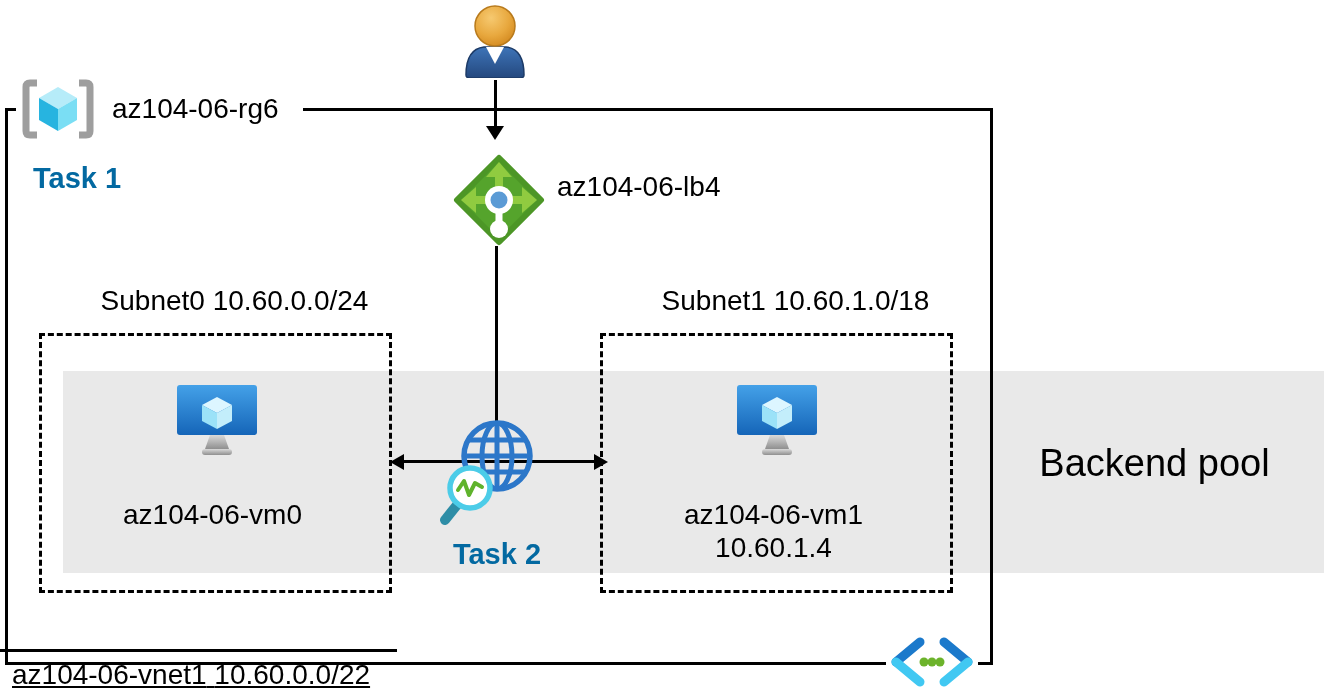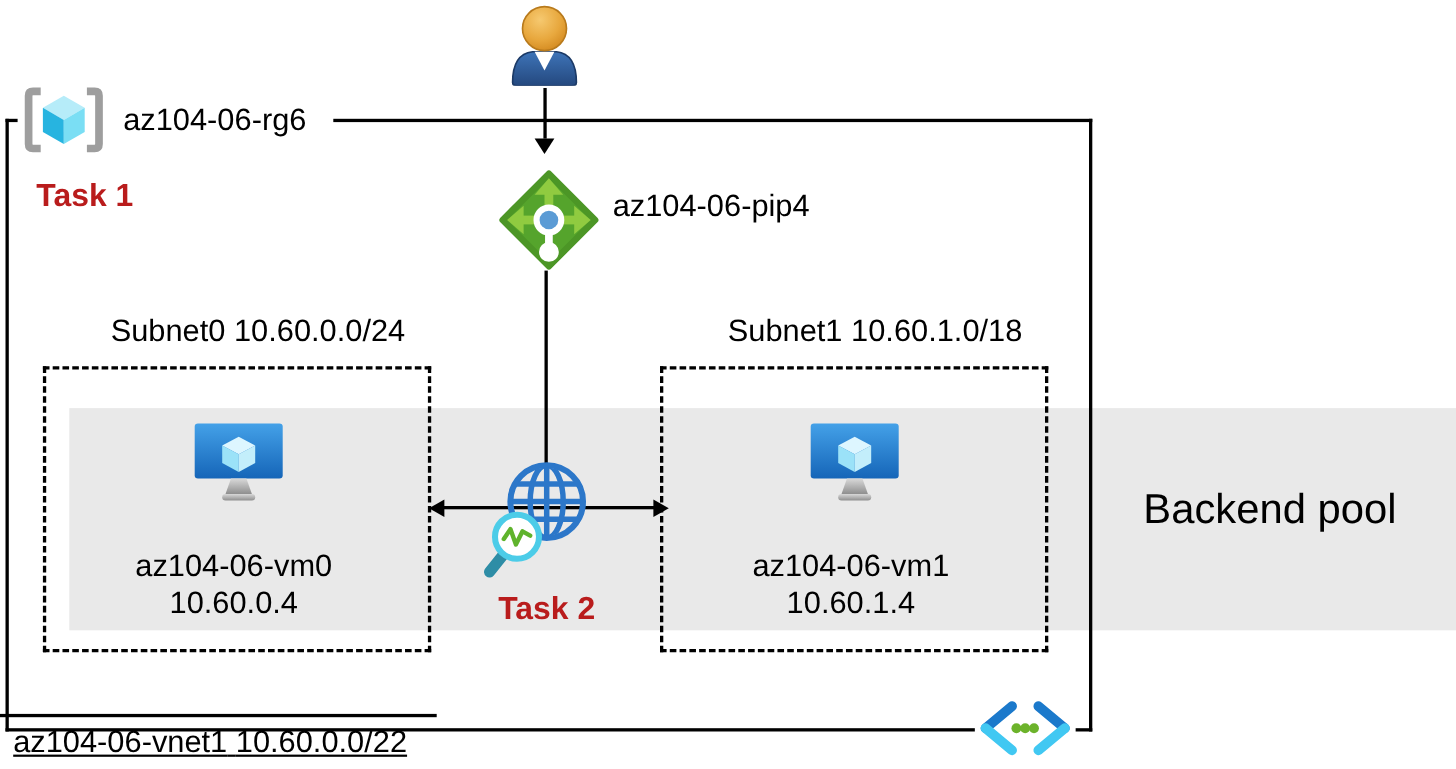--- a/index.html
+++ b/index.html
@@ -6,21 +6,21 @@
   .canvas{position:relative;width:1324px;height:699px;background:#fff;overflow:hidden;
           font-family:"Liberation Sans","DejaVu Sans",sans-serif;color:#000;}
   .abs{position:absolute;}
   .hline{position:absolute;height:3px;background:#000;}
   .vline{position:absolute;width:3px;background:#000;}
   .thin{height:2px;}
   .dashed-box{position:absolute;border:3px dashed #000;background:transparent;}
   .band{position:absolute;background:#e9e9e9;}
   .lbl{position:absolute;font-size:28px;line-height:34px;white-space:nowrap;}
   .lbl.center{text-align:center;white-space:normal;}
-  .task{position:absolute;font-size:29px;font-weight:bold;color:#b91c1c;white-space:nowrap;}
+  .task{position:absolute;font-size:29px;font-weight:bold;color:#0369a1;white-space:nowrap;}
   .bold{font-weight:normal;margin-left:44px;}
   .backend{position:absolute;font-size:38px;line-height:46px;text-align:center;}
   .arrow-down{position:absolute;width:0;height:0;border-left:9px solid transparent;
               border-right:9px solid transparent;border-top:14px solid #000;}
   .arrow-left{position:absolute;width:0;height:0;border-top:8px solid transparent;
               border-bottom:8px solid transparent;border-right:14px solid #000;}
   .arrow-right{position:absolute;width:0;height:0;border-top:8px solid transparent;
                border-bottom:8px solid transparent;border-left:14px solid #000;}
   .rg-header{position:absolute;display:flex;align-items:center;gap:12px;background:#fff;
              padding-right:12px;}
@@ -92,21 +92,21 @@
     <polygon points="9,47 24,34 24,60" fill="#90cb40"></polygon>
     <rect x="54" y="43" width="20" height="8" fill="#90cb40"></rect>
     <polygon points="85,47 70,34 70,60" fill="#90cb40"></polygon>
     <rect x="43.5" y="47" width="7" height="26" fill="#fff"></rect>
     <circle cx="47" cy="76" r="9" fill="#fff"></circle>
     <circle cx="47" cy="47" r="14" fill="#fff"></circle>
     <circle cx="47" cy="47" r="8.5" fill="#5b9bd5"></circle>
   </svg>
 
   <div class="lbl" style="left:557px;top:168px;line-height:37px;">
-    <div>az104-06-pip4</div>
+    <div>az104-06-lb4</div>
   </div>
 
   <div class="lbl center" style="left:39px;top:284px;width:347px;">
     <span class="bold">Subnet0</span>
     <span>10.60.0.0/24</span>
   </div>
   <div class="lbl center" style="left:600px;top:284px;width:347px;">
     <span class="bold">Subnet1</span>
     <span>10.60.1.0/18</span>
   </div>
@@ -133,21 +133,20 @@
     <rect x="2" y="2" width="80" height="50" rx="3" fill="url(#mong)"></rect>
     <polygon points="42,14 57,22 42,30 27,22" fill="#ddf6ff"></polygon>
     <polygon points="27,22 42,30 42,46 27,38" fill="#9be2f8"></polygon>
     <polygon points="57,22 42,30 42,46 57,38" fill="#c3eefb"></polygon>
     <polygon points="35,52 49,52 54,66 30,66" fill="url(#stdg)"></polygon>
     <rect x="27" y="66" width="30" height="6" rx="3" fill="url(#stdg)"></rect>
   </svg>
 
   <div class="lbl center vm-caption" style="left:39px;top:498px;width:347px;">
     <div>az104-06-vm0</div>
-    <div>10.60.0.4</div>
   </div>
   <div class="lbl center vm-caption" style="left:600px;top:498px;width:347px;">
     <div>az104-06-vm1</div>
     <div>10.60.1.4</div>
   </div>
 
   <svg class="abs" style="left:440px;top:402px;" width="112" height="132" viewBox="0 0 112 132">
     <defs>
         <clipPath id="gclip">
           <circle cx="57" cy="54" r="31"></circle>

